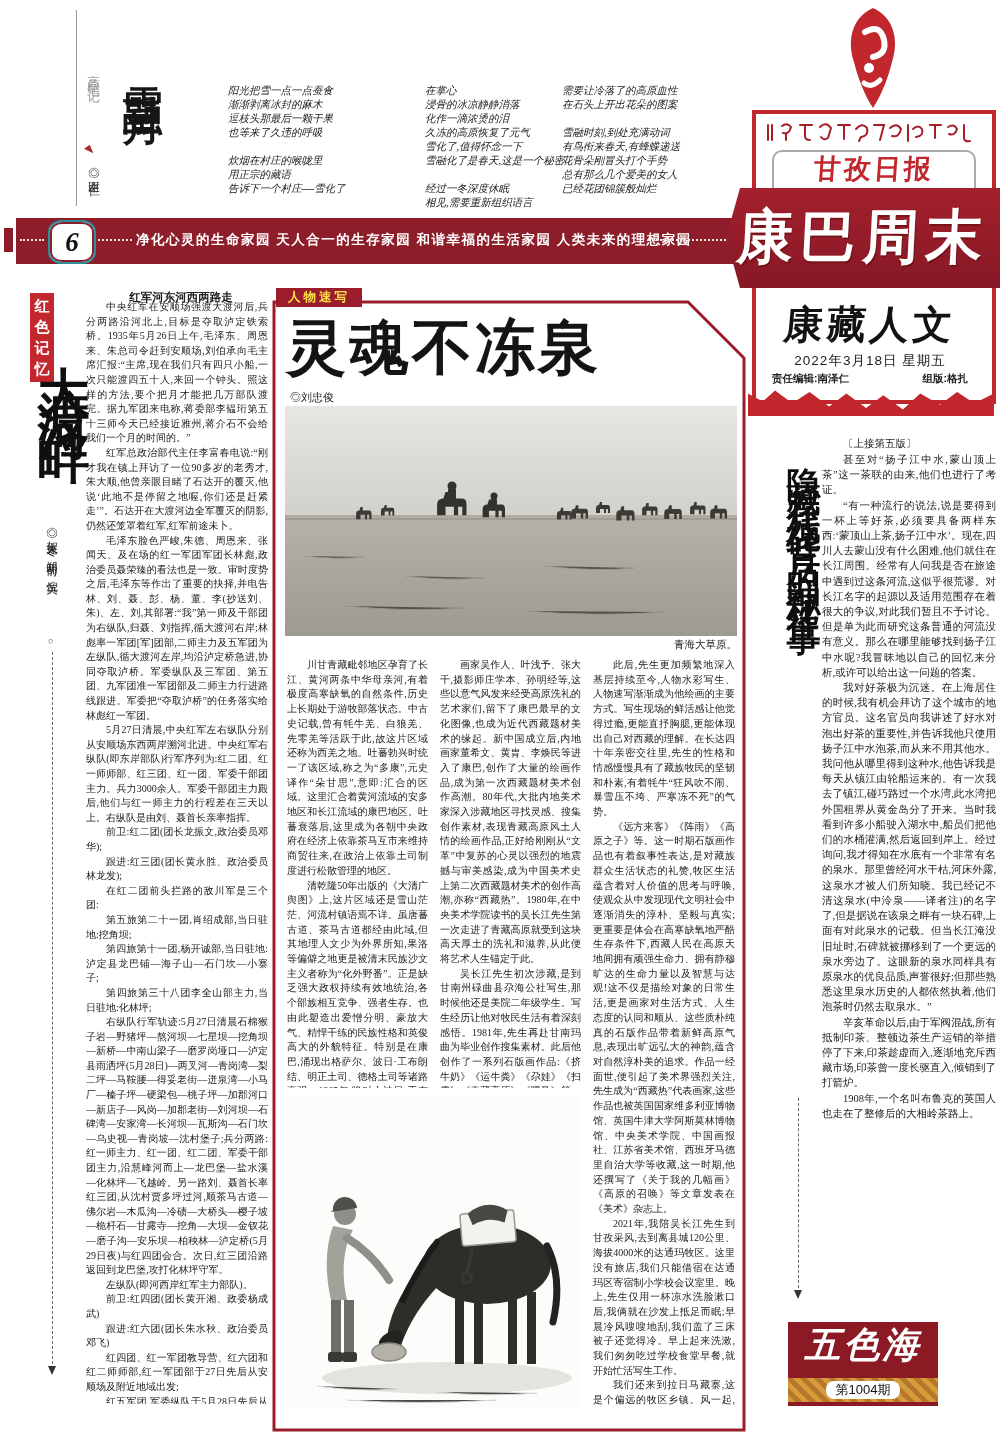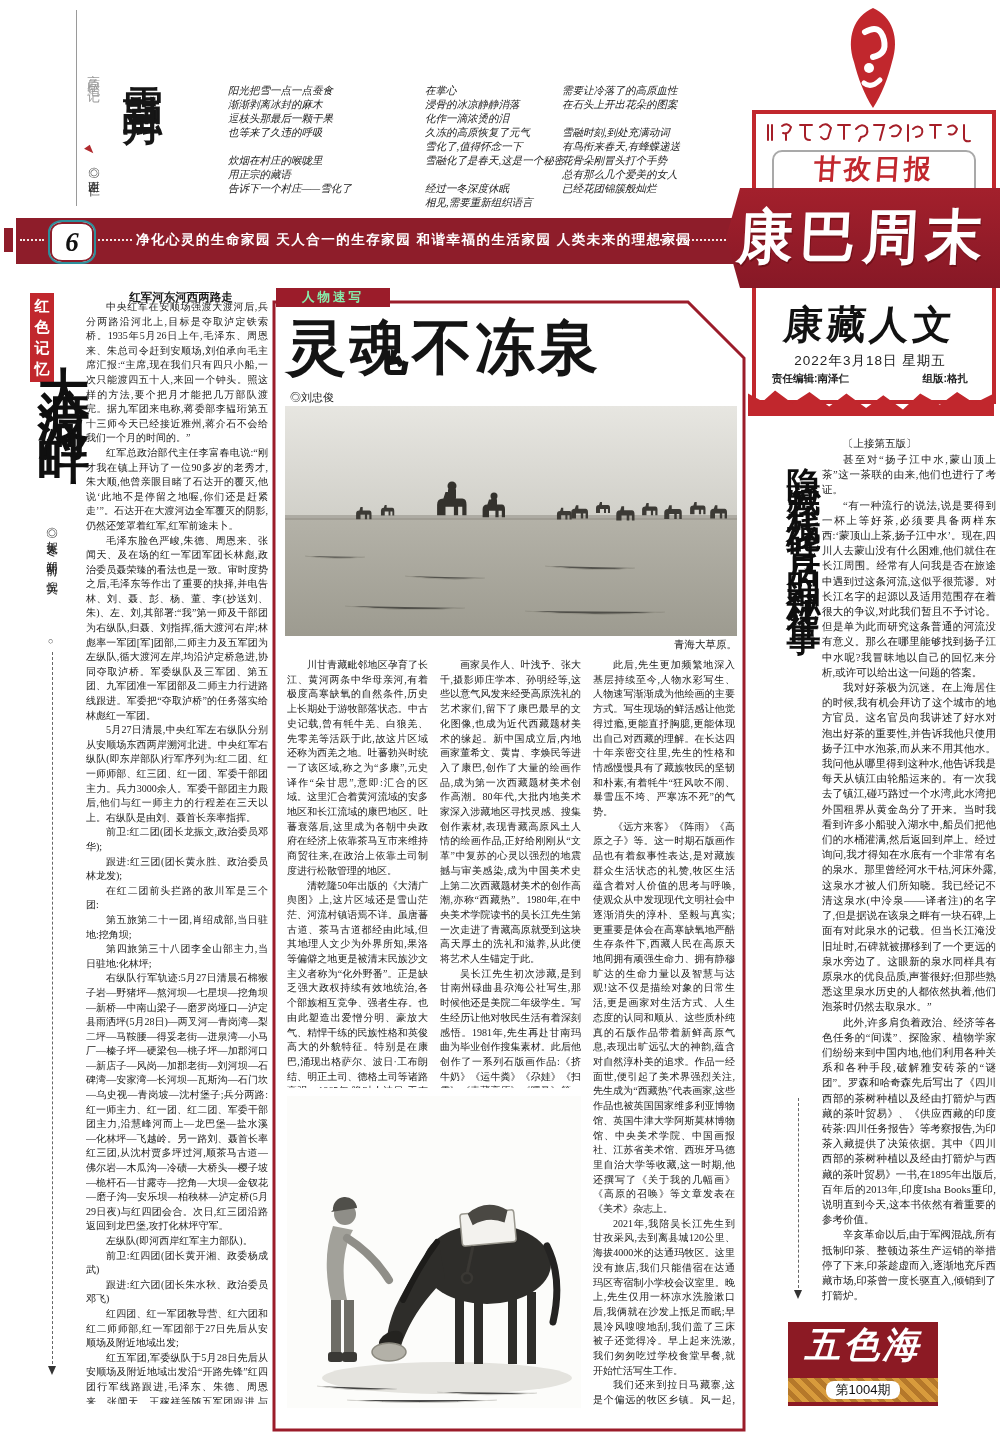--- a/index.html
+++ b/index.html
@@ -40,21 +40,21 @@
   .left-label{left:30px;top:293px;width:24px;background:#c1272d;display:flex;flex-direction:column;gap:3px;padding:4px 0;}
   .left-label span{color:#fff;font-size:15px;font-weight:bold;text-align:center;line-height:18px;font-family:"Liberation Sans",sans-serif;}
   .left-kicker{left:92px;top:290px;width:178px;text-align:center;font-size:11.5px;font-weight:bold;color:#1c1c1c;}
   .left-title{left:28px;top:324px;font-size:52px;font-weight:bold;letter-spacing:22px;color:#0f0f0f;height:350px;}
   .left-authors{left:44px;top:518px;font-size:11.5px;letter-spacing:2px;color:#222;height:150px;}
   .endmark{left:48px;top:640px;font-size:9px;color:#444;}
   .dashline{border-left:1px dashed #666;width:0;}
   .down-arrow{width:0;height:0;border-left:4px solid transparent;border-right:4px solid transparent;border-top:9px solid #333;}
   .left-body{left:86px;top:300px;width:182px;height:1104px;overflow:hidden;font-size:10px;line-height:14.6px;}
   
-  .mid-tab{left:276px;top:288px;background:#9b1c2a;color:#86efac;font-size:12.5px;font-weight:bold;letter-spacing:3px;line-height:19px;padding:0 26px;font-family:"Liberation Sans",sans-serif;z-index:4;}
+  .mid-tab{left:276px;top:288px;background:#9b1c2a;color:#fde047;font-size:12.5px;font-weight:bold;letter-spacing:3px;line-height:19px;padding:0 12px;font-family:"Liberation Sans",sans-serif;z-index:4;}
   .mid-title{left:286px;top:308px;font-size:60px;font-weight:bold;letter-spacing:3px;color:#141414;font-family:"Liberation Sans",sans-serif;}
   .mid-author{left:290px;top:390px;font-size:11px;color:#222;}
   .mid-photo{left:285px;top:406px;width:452px;height:230px;}
   .mid-photo-cap{left:285px;top:638px;width:452px;text-align:right;font-size:10.5px;color:#222;}
   .mid-col{top:658px;overflow:hidden;font-size:10px;line-height:14.7px;}
   .mid-drawing{left:287px;top:1096px;width:294px;height:312px;}
   .mid-draw-cap{left:287px;top:1410px;width:294px;text-align:right;font-size:10.5px;color:#222;margin-top:44px;}
   
   .right-title{left:780px;top:440px;font-size:34px;font-weight:bold;letter-spacing:14px;color:#0e0e0e;height:640px;}
   .right-body{left:822px;top:436px;width:174px;height:868px;overflow:hidden;font-size:10.5px;line-height:15.2px;}
@@ -67,21 +67,21 @@
 </head>
 <body>
 
 <div class="page">
 
   <div class="abs poem-rule"></div>
   <div class="abs poem-label vert">高原笔记</div>
   <div class="abs pen-icon"></div>
   <div class="abs poem-author vert">◎谢臣仁</div>
   <div class="abs poem-title vert">雪融三月</div>
-  <div class="abs poem-col" style="left:228px;width:185px;">阳光把雪一点一点蚕食
+  <div class="abs poem-col" style="left:228px;width:185px;font-family:Liberation Mono, monospace;">阳光把雪一点一点蚕食
 渐渐剥离冰封的麻木
 逗枝头那最后一颗干果
 也等来了久违的呼吸
 
 炊烟在村庄的喉咙里
 用正宗的藏语
 告诉下一个村庄——雪化了</div>
   <div class="abs poem-col" style="left:425px;width:195px;">在掌心
 浸骨的冰凉静静消落
 化作一滴浓烫的泪
@@ -160,20 +160,21 @@
   <div class="abs down-arrow" style="left:48px;top:1366px;"></div>
   <div class="abs left-body body-text">
       <p>中央红军在安顺场强渡大渡河后,兵分两路沿河北上,目标是夺取泸定铁索桥。1935年5月26日上午,毛泽东、周恩来、朱总司令赶到安顺场,刘伯承向毛主席汇报:“主席,现在我们只有四只小船,一次只能渡四五十人,来回一个钟头。照这样的方法,要个把月才能把几万部队渡完。据九军团来电称,蒋委部李韫珩第五十三师今天已经接近雅州,蒋介石不会给我们一个月的时间的。”</p>
       <p>红军总政治部代主任李富春电说:“刚才我在镇上拜访了一位90多岁的老秀才,朱大顺,他曾亲眼目睹了石达开的覆灭,他说‘此地不是停留之地喔,你们还是赶紧走’”。石达开在大渡河边全军覆灭的阴影,仍然还笼罩着红军,红军前途未卜。</p>
       <p>毛泽东脸色严峻,朱德、周恩来、张闻天、及在场的红一军团军团长林彪,政治委员聂荣臻的看法也是一致。审时度势之后,毛泽东等作出了重要的抉择,并电告林、刘、聂、彭、杨、董、李(抄送刘、朱)、左、刘,其部署:“我”第一师及干部团为右纵队,归聂、刘指挥,循大渡河右岸;林彪率一军团[军]团部,二师主力及五军团为左纵队,循大渡河左岸,均沿泸定桥急进,协同夺取泸桥。军委纵队及三军团、第五团、九军团准一军团部及二师主力行进路线跟进。军委把“夺取泸桥”的任务落实给林彪红一军团。</p>
       <p>5月27日清晨,中央红军左右纵队分别从安顺场东西两岸溯河北进。中央红军右纵队(即东岸部队)行军序列为:红二团、红一师师部、红三团、红一团、军委干部团主力。兵力3000余人。军委干部团主力殿后,他们与红一师主力的行程差在三天以上。右纵队是由刘、聂首长亲率指挥。</p>
       <p>前卫:红二团(团长龙振文,政治委员邓华);</p>
       <p>跟进:红三团(团长黄永胜、政治委员林龙发);</p>
       <p>在红二团前头拦路的敌川军是三个团:</p>
       <p>第五旅第二十一团,肖绍成部,当日驻地:挖角坝;</p>
+      <p>第四旅第十一团,杨开诚部,当日驻地:泸定县龙巴铺—海子山—石门坎—小寨子;</p>
       <p>第四旅第三十八团李全山部主力,当日驻地:化林坪;</p>
       <p>右纵队行军轨迹:5月27日清晨石棉猴子岩—野猪坪—熬河坝—七星坝—挖角坝—新桥—中南山梁子—磨罗岗垭口—泸定县雨洒坪(5月28日)—两叉河—青岗湾—梨二坪—马鞍腰—得妥老街—迸泉湾—小马厂—榛子坪—硬梁包—桃子坪—加郡河口—新店子—风岗—加郡老街—刘河坝—石碑湾—安家湾—长河坝—瓦斯沟—石门坎—乌史视—青岗坡—沈村堡子;兵分两路:红一师主力、红一团、红二团、军委干部团主力,沿慧峰河而上—龙巴堡—盐水溪—化林坪—飞越岭。另一路刘、聂首长率红三团,从沈村贾多坪过河,顺茶马古道—佛尔岩—木瓜沟—冷碛—大桥头—樱子坡—桅杆石—甘露寺—挖角—大坝—金钗花—磨子沟—安乐坝—柏秧林—泸定桥(5月29日夜)与红四团会合。次日,红三团沿路返回到龙巴堡,攻打化林坪守军。</p>
       <p>左纵队(即河西岸红军主力部队)。</p>
       <p>前卫:红四团(团长黄开湘、政委杨成武)</p>
       <p>跟进:红六团(团长朱水秋、政治委员邓飞)</p>
       <p>红四团、红一军团教导营、红六团和红二师师部,红一军团部于27日先后从安顺场及附近地域出发;</p>
       <p>红五军团,军委纵队于5月28日先后从安顺场及附近地域出发沿“开路先锋”红四团行军线路跟进,毛泽东、朱德、周恩来、张闻天、王稼祥等随五军团跟进,与红四团相距100里,行程差一天。用毛主席话说:“便于了解敌情,指挥打仗”。</p>
     </div>
 
   <svg class="abs" style="left:268px;top:286px;width:482px;height:1150px;" viewBox="0 0 482 1150">
@@ -279,21 +280,20 @@
   <div class="abs right-title vert">隐藏在残碑背后的神秘往事。</div>
   <div class="abs dashline" style="left:798px;top:1098px;height:190px;"></div>
   <div class="abs down-arrow" style="left:794px;top:1290px;"></div>
   <div class="abs right-body body-text">
     <p>〔上接第五版〕</p>
   </div>
   <div class="abs right-body body-text" style="top:452px;height:852px;">
       <p>甚至对“扬子江中水,蒙山顶上茶”这一茶联的由来,他们也进行了考证。</p>
       <p>“有一种流行的说法,说是要得到一杯上等好茶,必须要具备两样东西:‘蒙顶山上茶,扬子江中水’。现在,四川人去蒙山没有什么困难,他们就住在长江周围。经常有人问我是否在旅途中遇到过这条河流,这似乎很荒谬。对长江名字的起源以及适用范围存在着很大的争议,对此我们暂且不予讨论。但是单为此而研究这条普通的河流没有意义。那么在哪里能够找到扬子江中水呢?我冒昧地以自己的回忆来分析,或许可以给出这一问题的答案。</p>
       <p>我对好茶极为沉迷。在上海居住的时候,我有机会拜访了这个城市的地方官员。这名官员向我讲述了好水对泡出好茶的重要性,并告诉我他只使用扬子江中水泡茶,而从来不用其他水。我问他从哪里得到这种水,他告诉我是每天从镇江由轮船运来的。有一次我去了镇江,碰巧路过一个水湾,此水湾把外国租界从黄金岛分了开来。当时我看到许多小船驶入湖水中,船员们把他们的水桶灌满,然后返回到岸上。经过询问,我才得知在水底有一个非常有名的泉水。那里曾经河水干枯,河床外露,这泉水才被人们所知晓。我已经记不清这泉水(中泠泉——译者注)的名字了,但是据说在该泉之畔有一块石碑,上面有对此泉水的记载。但当长江淹没旧址时,石碑就被挪移到了一个更远的泉水旁边了。这眼新的泉水同样具有原泉水的优良品质,声誉很好;但那些熟悉这里泉水历史的人都依然执着,他们泡茶时仍然去取泉水。”</p>
-      <p>此外,许多肩负着政治、经济等各色任务的“间谍”、探险家、植物学家们纷纷来到中国内地,他们利用各种关系和各种手段,破解雅安砖茶的“谜团”。罗森和哈奇森先后写出了《四川西部的茶树种植以及经由打箭炉与西藏的茶叶贸易》、《供应西藏的印度砖茶:四川任务报告》等考察报告,为印茶入藏提供了决策依据。其中《四川西部的茶树种植以及经由打箭炉与西藏的茶叶贸易》一书,在1895年出版后,百年后的2013年,印度Isha Books重印,说明直到今天,这本书依然有着重要的参考价值。</p>
       <p>辛亥革命以后,由于军阀混战,所有抵制印茶、整顿边茶生产运销的举措停了下来,印茶趁虚而入,逐渐地充斥西藏市场,印茶曾一度长驱直入,倾销到了打箭炉。</p>
       <p>1908年,一个名叫布鲁克的英国人也走在了整修后的大相岭茶路上。</p>
     </div>
 
   <div class="abs wusehai">
     <div class="wusehai-title">五色海</div>
     <div class="wusehai-band">
       <span class="issue-pill">第1004期</span>
     </div>
   </div>

